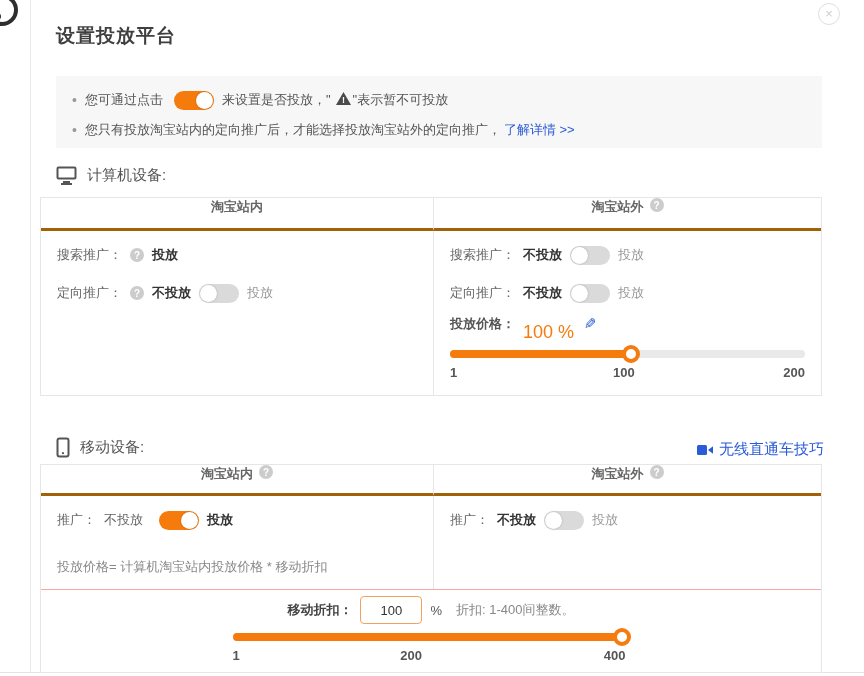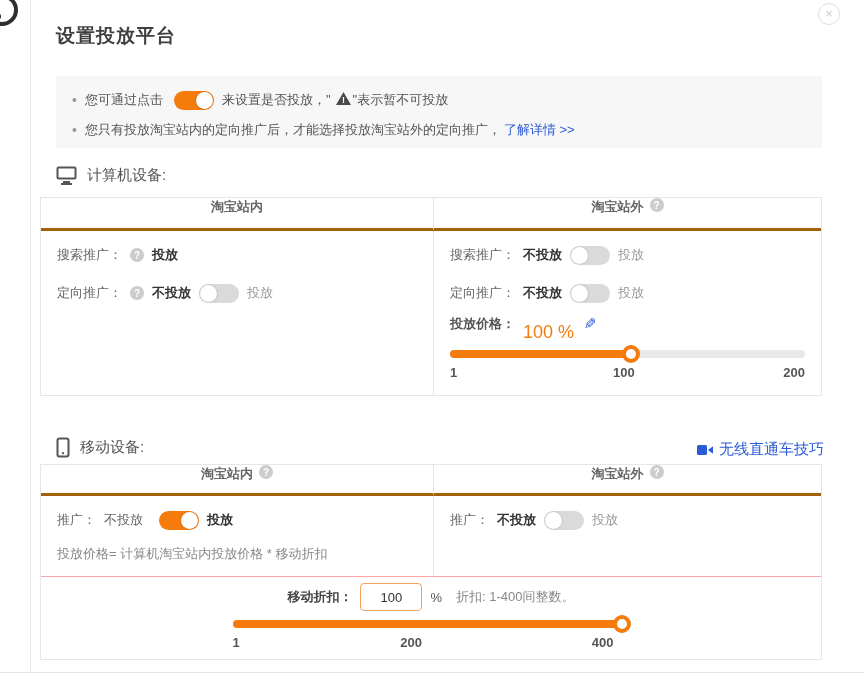--- a/index.html
+++ b/index.html
@@ -82,23 +82,23 @@
 
   .mobile-bottom{grid-column:1 / 3;border-top:1px solid #fca5a5;box-sizing:border-box;padding:6px 0 8px;}
   .mdiscount-controls{display:flex;align-items:center;justify-content:center;height:28px;}
   .mdiscount-controls .dlabel{font-weight:bold;color:#444;margin-right:8px;}
   .mdiscount-input{width:56px;height:24px;border:1px solid #f0a35e;border-radius:4px;text-align:center;
     font-size:13px;color:#333;outline:none;font-family:inherit;}
   .unit{color:#555;margin:0 14px 0 8px;}
   .hint{color:#888;}
   .mobile-slider-wrap{width:397px;margin:9px auto 0;}
   .mobile-slider-wrap .sl-mid{left:45%;}
-  .mobile-slider-wrap .sl-max{right:16px;}
-
-  .mt16{margin-top:16px;}
+  .mobile-slider-wrap .sl-max{right:4px;}
+
+  .mt16{margin-top:29px;}
 </style>
 </head>
 <body>
 
 <div class="corner-bubble"></div>
 <div class="left-edge"></div>
 <div class="bottom-edge"></div>
 
 <h1 class="title">设置投放平台</h1>
 <div class="close-btn">

